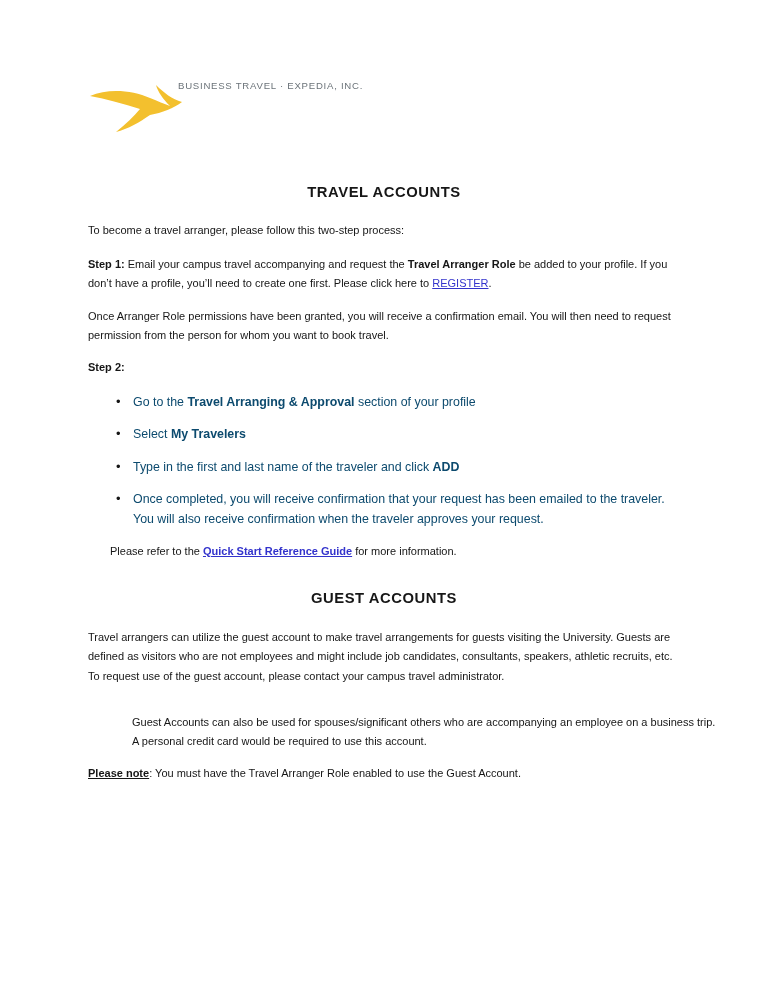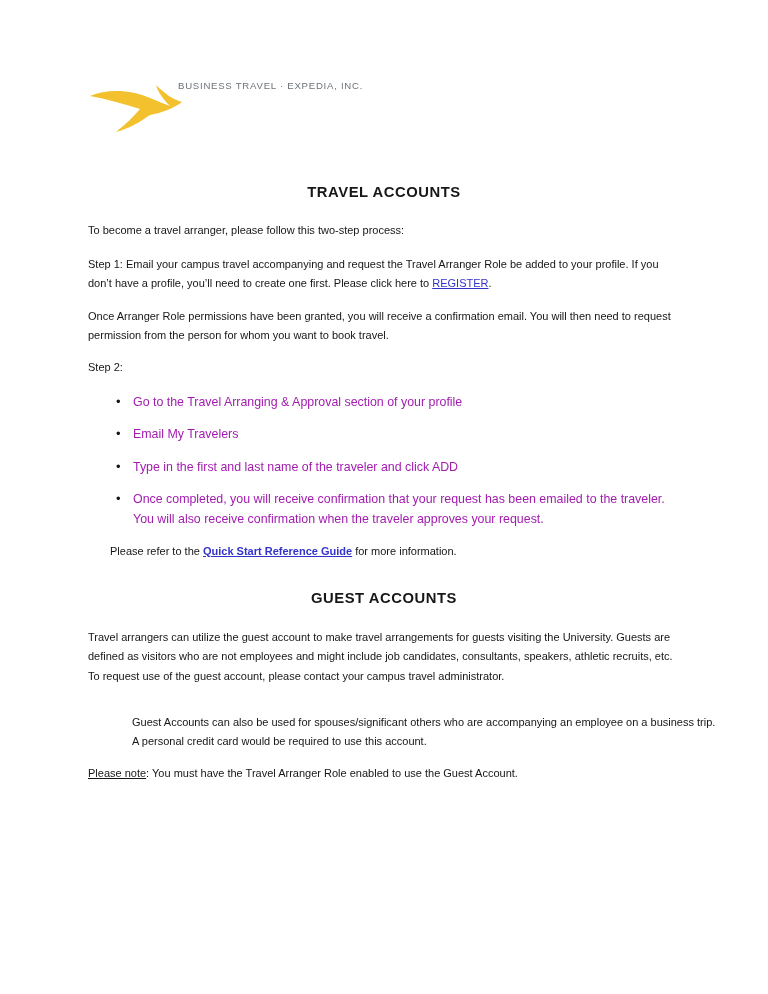--- a/index.html
+++ b/index.html
@@ -84,42 +84,42 @@
   
   p.body-text {
     font-family: "Liberation Sans", sans-serif;
     font-size: 11px;
     line-height: 19.4px;
     color: #161616;
     margin: 0;
     padding: 0;
     text-align: left;
   }
-  .b { font-weight: normal; }
+  .b { font-weight: bold; }
   .u { text-decoration: underline; }
 
   a.doc-link {
     color: #3333cc;
     text-decoration: underline;
   }
   a.doc-link.strong { font-weight: bold; }
 
   
   ul.bullet-list {
     list-style: none;
     margin: 0;
     padding: 0;
   }
   ul.bullet-list li {
     position: relative;
     padding-left: 45px;
     font-family: "Liberation Sans", sans-serif;
     font-size: 12.4px;
     line-height: 19.4px;
-    color: #a21caf;
+    color: #0c4a6e;
     margin-bottom: 13px;
   }
   ul.bullet-list li::before {
     content: "\2022";
     position: absolute;
     left: 28px;
     top: -1px;
     font-size: 13px;
     color: #161616;
   }
@@ -160,21 +160,21 @@
     <p class="body-text">Once Arranger Role permissions have been granted, you will receive a confirmation email.  You will then need to request permission from the person for whom you want to book travel.</p>
   </div>
 
   <div class="pos" style="left:88px; top:358px; width:592px;">
     <p class="body-text"><span class="b">Step 2:</span></p>
   </div>
 
   <div class="pos" style="left:88px; top:393px; width:592px;">
     <ul class="bullet-list">
       <li><span>Go to the </span><span class="b">Travel Arranging &amp; Approval</span><span> section of your profile</span></li>
-      <li><span>Email </span><span class="b">My Travelers</span><span></span></li>
+      <li><span>Select </span><span class="b">My Travelers</span><span></span></li>
       <li><span>Type in the first and last name of the traveler and click </span><span class="b">ADD</span><span></span></li>
       <li><span>Once completed, you will receive confirmation that your request has been emailed to the traveler.   You will also receive confirmation when the traveler approves your request.</span><span class="b"></span><span></span></li>
     </ul>
   </div>
 
   <div class="pos" style="left:88px; top:542px; width:592px;margin-left:22px;">
     <p class="body-text"><span>Please refer to the </span><a class="doc-link strong" href="#">Quick Start Reference Guide</a><span> for more information.</span></p>
   </div>
 
   <div class="pos" style="left:88px; top:590px; width:592px;">

